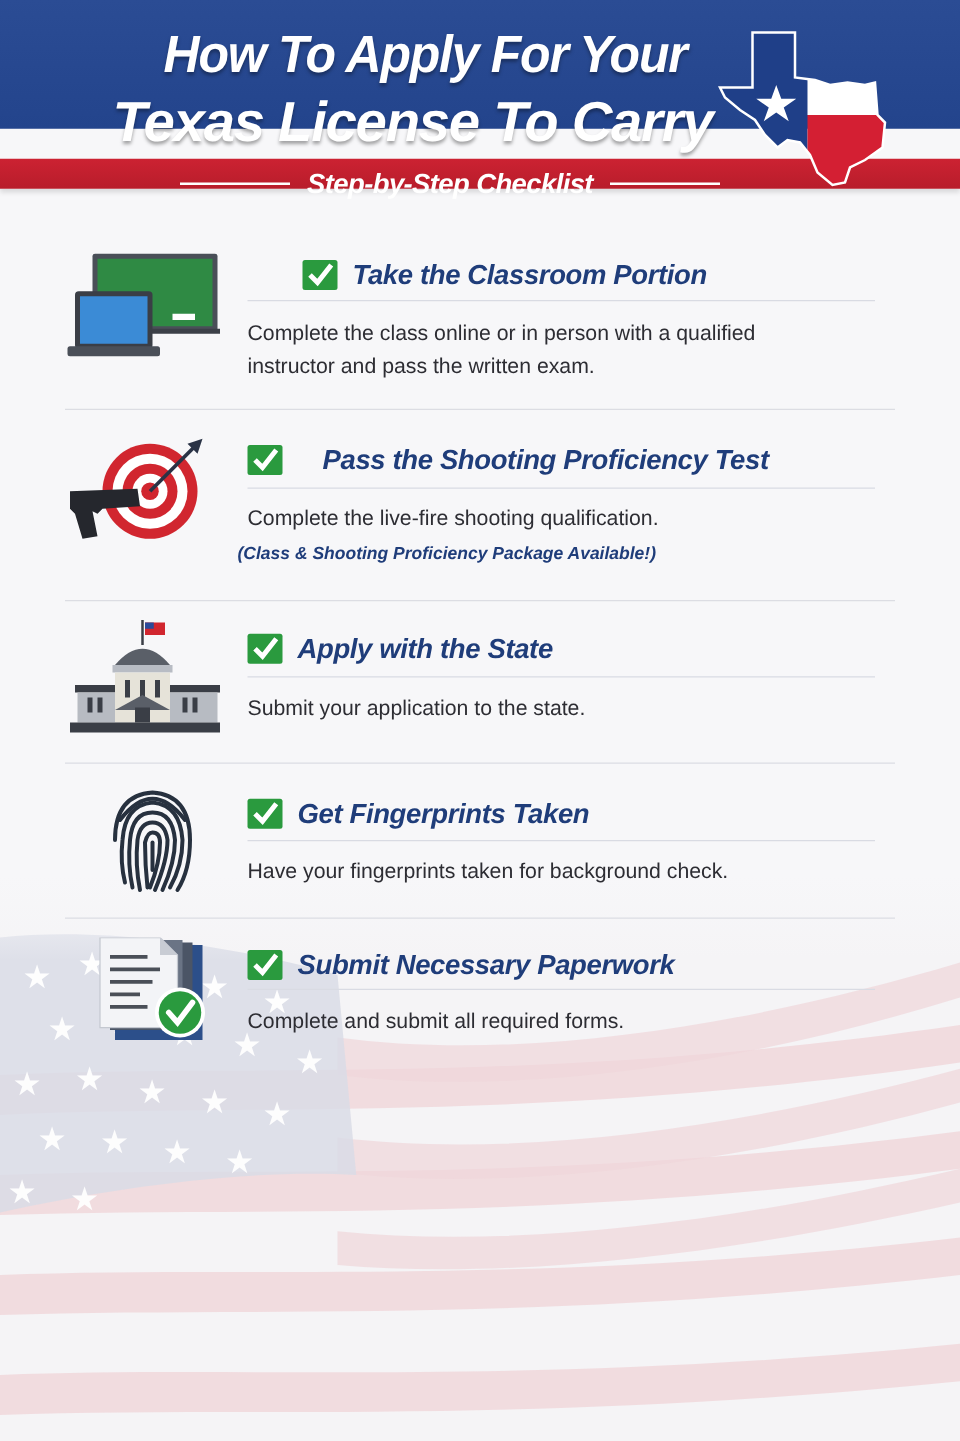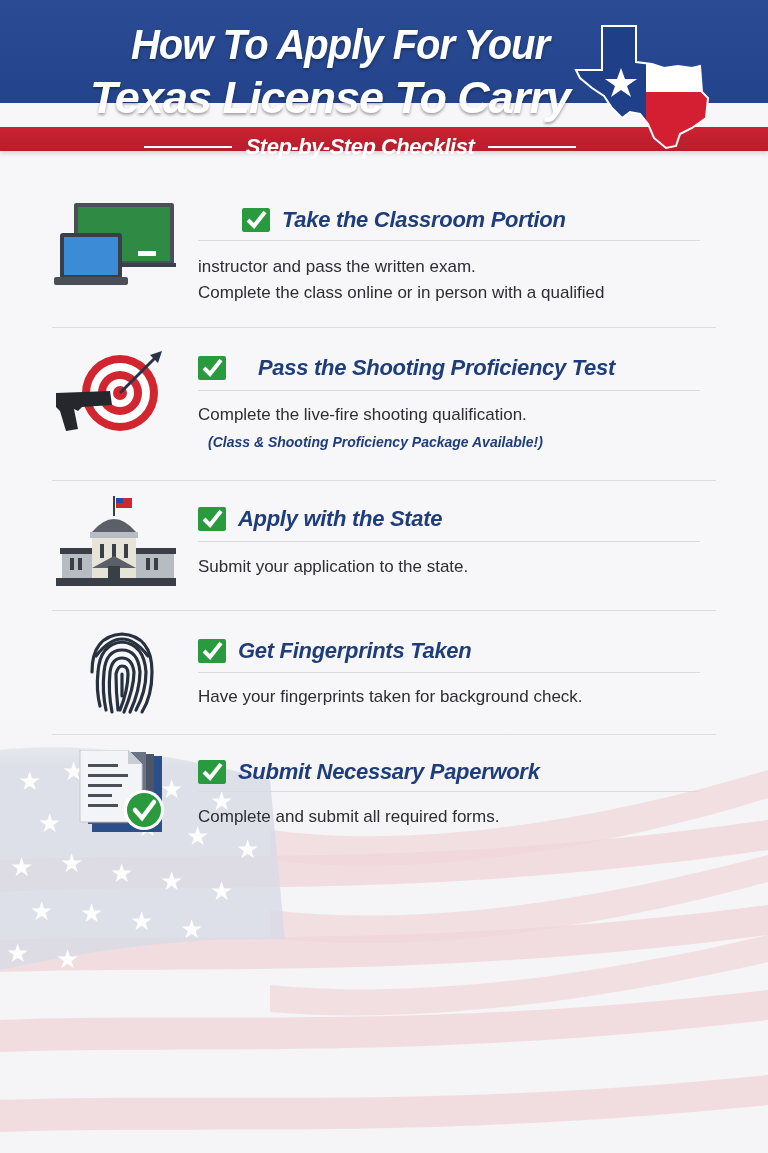--- a/index.html
+++ b/index.html
@@ -54,21 +54,21 @@
   .step-title {
     color: #1f3d7a; font-weight: bold; font-style: italic; font-size: 22px;
     font-family: "Liberation Sans", sans-serif; letter-spacing: -0.3px;
   }
   .title-rule { position: absolute; left: 146px; width: 502px; height: 1px; background: #d9dbe3; }
   .step-desc {
     position: absolute; left: 146px; color: #2d2d33; font-size: 17px; line-height: 26px;
     font-family: "Liberation Sans", sans-serif;
   }
   .step-note {
-    position: absolute; left: 156px; color: #1f3d7a; font-size: 14px; font-style: italic; font-weight: bold;
+    position: absolute; left: 138px; color: #1f3d7a; font-size: 14px; font-style: italic; font-weight: bold;
     font-family: "Liberation Sans", sans-serif;
   }
 </style>
 </head>
 <body>
 
 <svg class="flag-bg" viewBox="0 0 768 453" preserveAspectRatio="none">
   <defs>
     <linearGradient id="fade" x1="0" y1="0" x2="0" y2="1">
       <stop offset="0" stop-color="#f7f7f9" stop-opacity="1"></stop>
@@ -152,22 +152,22 @@
     <div class="step-head" style="top:40px;padding-left:44px;">
       <div class="check">
         <svg width="22" height="20" viewBox="0 0 22 20">
             <path d="M3,10 L9,16 L20,2" fill="none" stroke="#ffffff" stroke-width="4"></path>
           </svg>
       </div>
       <div class="step-title">Take the Classroom Portion</div>
     </div>
     <div class="title-rule" style="top:73px;"></div>
     <div class="step-desc" style="top:87px;">
+      <div>Complete the class online or in person with a qualified</div>
       <div>instructor and pass the written exam.</div>
-      <div>Complete the class online or in person with a qualified</div>
     </div>
   </div>
   <div class="step-divider" style="top:160px;"></div>
 
   <div class="step" style="top:160px;">
     <svg class="step-icon" style="top:22px;" width="120" height="92" viewBox="0 0 120 92">
       <circle cx="68" cy="44" r="38" fill="#d1262f"></circle>
       <circle cx="68" cy="44" r="30" fill="#ffffff"></circle>
       <circle cx="68" cy="44" r="22" fill="#d1262f"></circle>
       <circle cx="68" cy="44" r="14" fill="#ffffff"></circle>

